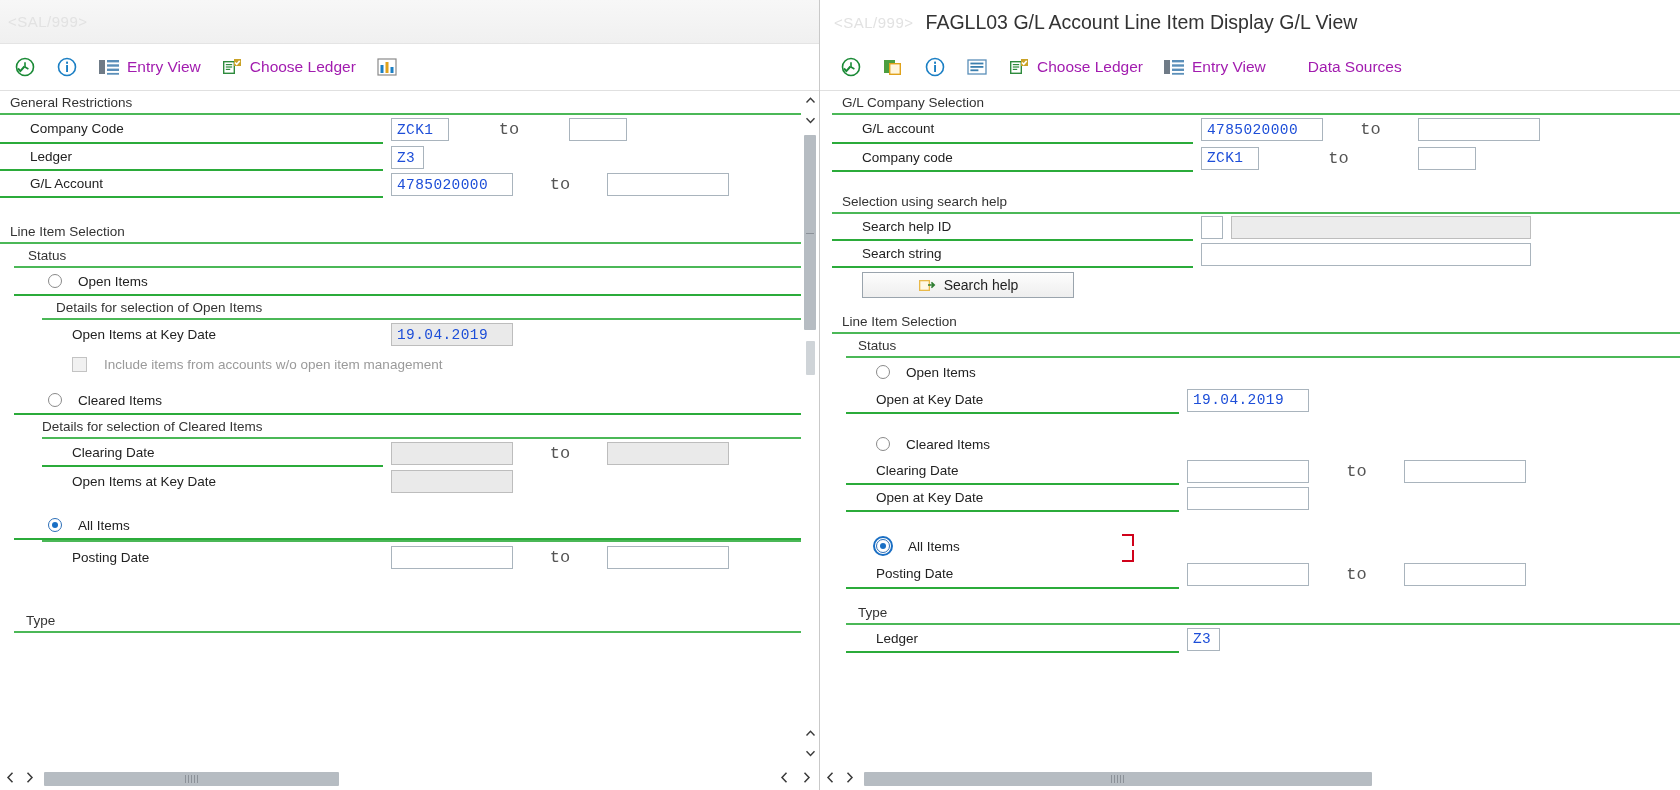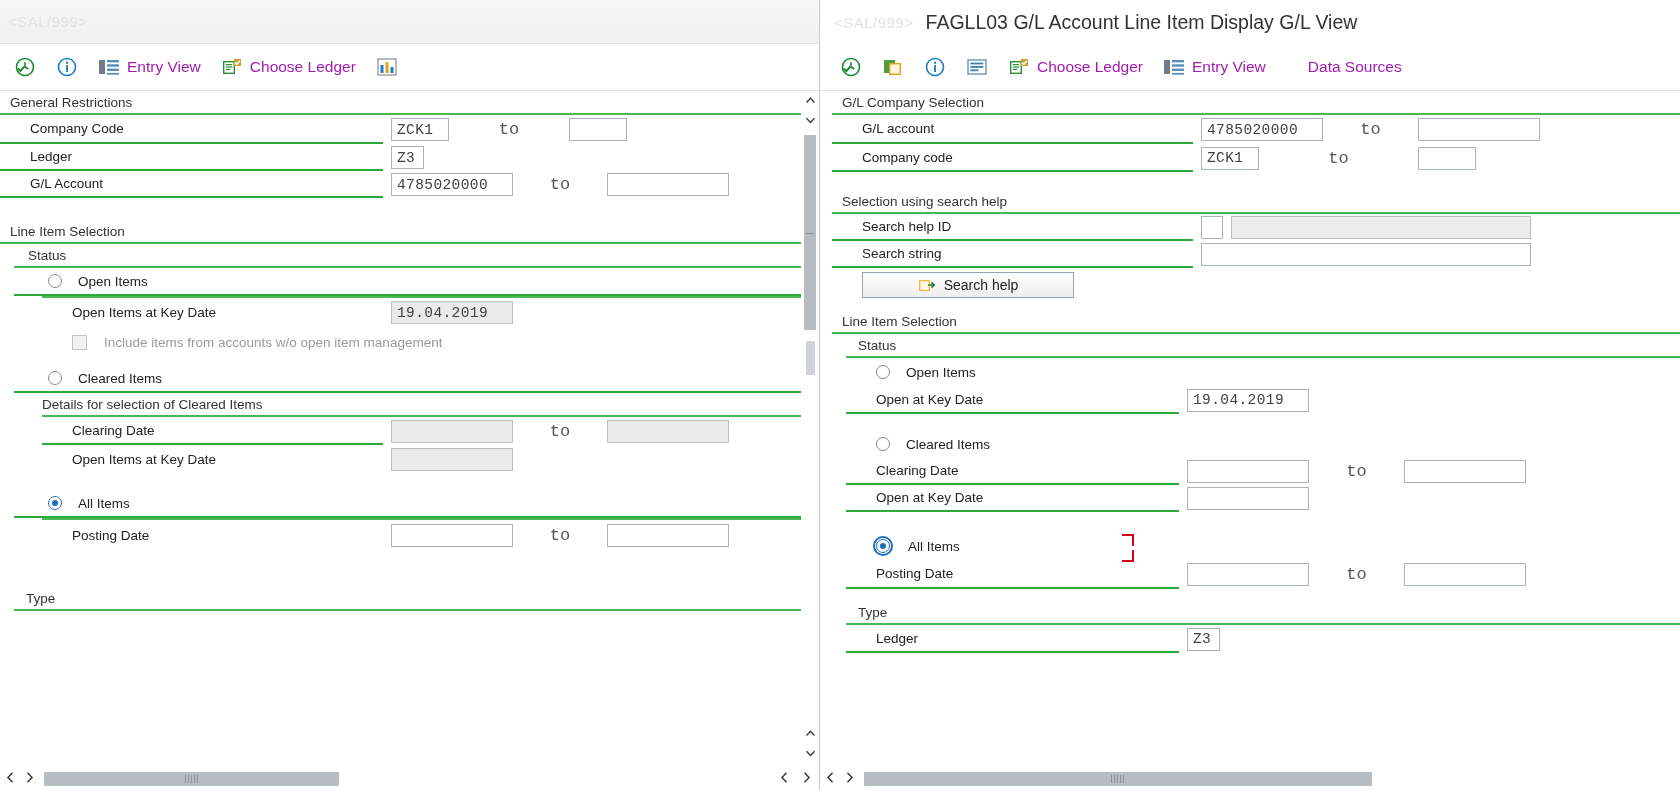--- a/index.html
+++ b/index.html
@@ -45,21 +45,21 @@
     font-size:13.5px; color:#333; padding:4px 0 3px 10px;
   }
   .hr-green { height:2px; background:#2bab3a; opacity:.85; }
 
   .row { display:flex; align-items:center; height:26px;gap:8px; }
   .row-label { font-size:13.5px; color:#222; }
   .row-label.ind1 { padding-left:30px; }
 
   .fld {
     height:23px; border:1px solid #a9b4bd; background:#fff;
-    font-family:"Liberation Mono", monospace; font-size:14.5px; color:#404040;
+    font-family:"Liberation Mono", monospace; font-size:14.5px; color:#1d4ed8;
     display:flex; align-items:center; padding:0 5px; letter-spacing:.4px;
   }
   .fld.ro { background:#eaeaea; border:1px solid #bdbdbd; }
   .to-lbl { font-family:"Liberation Mono", monospace; font-size:17px; color:#555; }
 
   .radio {
     width:14px; height:14px; border-radius:50%; border:1px solid #8a8a8a;
     background:#fff; display:inline-block; position:relative; flex:none;
   }
   .radio.on { border-color:#2d6fb8; }
@@ -216,20 +216,21 @@
         <div style="padding-left:14px;">
           <div class="group-title" style="padding-left:14px;">Status</div>
           <div class="hr-green" style="margin-left:0;"></div>
 
           <div class="row" style="height:28px;border-bottom:2px solid #2bab3a;">
             <span class="radio" style="margin-left:34px;"></span>
             <span class="row-label" style="margin-left:8px;">Open Items</span>
           </div>
 
           <div style="padding-left:28px;">
+            <div class="group-title" style="padding-left:14px;">Details for selection of Open Items</div>
             <div class="hr-green"></div>
 
             <div class="row" style="height:29px;position:relative;">
               <div style="width:341px;height:100%;display:flex;align-items:center;">
                 <span class="row-label" style="padding-left:30px;">Open Items at Key Date</span>
               </div>
               <div class="fld ro" style="width:122px;">19.04.2019</div>
             </div>
 
             <div class="row" style="height:30px;">

